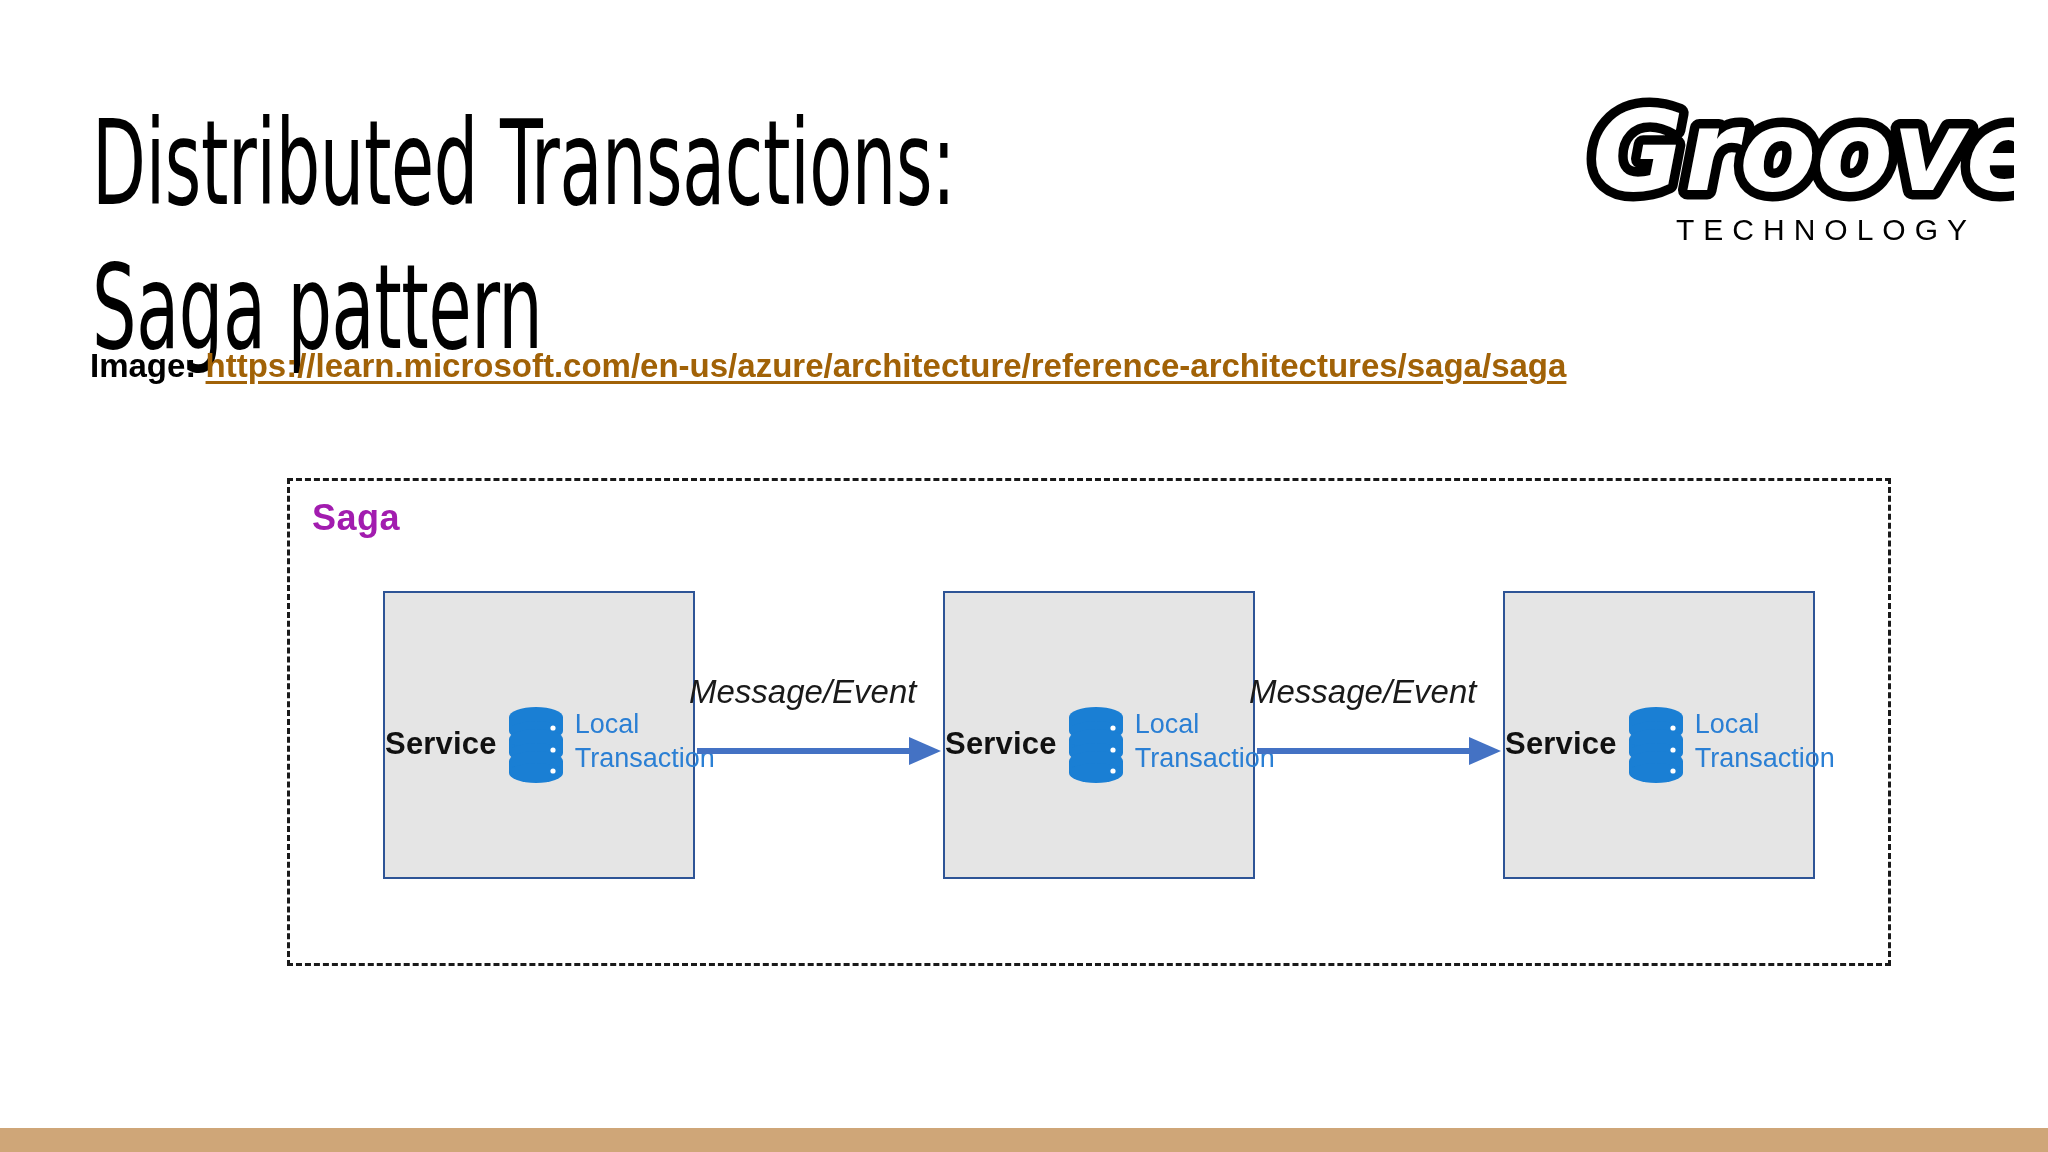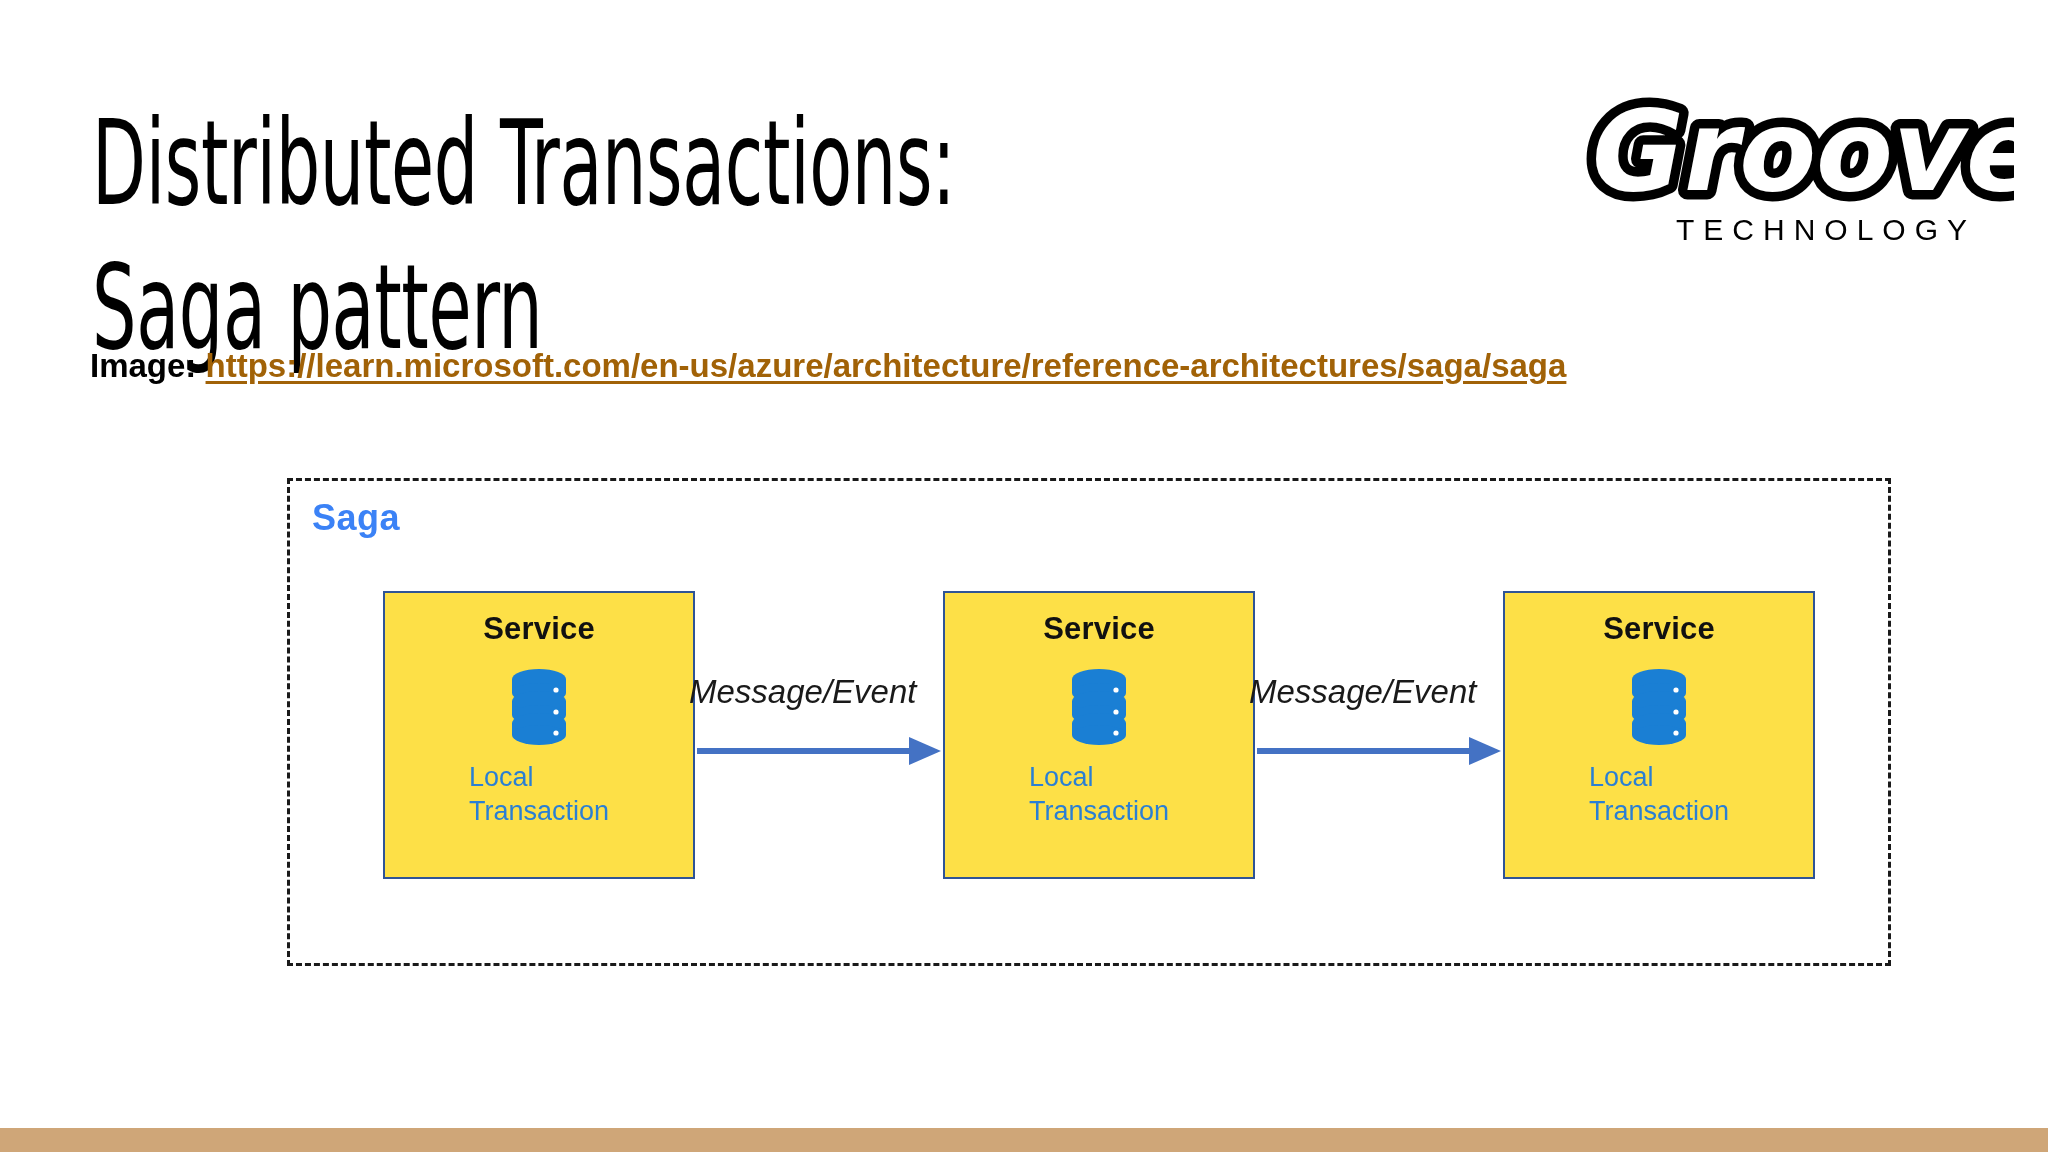--- a/index.html
+++ b/index.html
@@ -103,23 +103,22 @@
     height: 290px;
   }
 
   .service-box {
     position: absolute;
     top: 0;
     width: 312px;
     height: 288px;
     border: 2px solid #2e5496;
     box-sizing: border-box;
-    background: #fde047;
+    background: #e5e5e5;
     display: flex;
-    flex-direction: column;
     align-items: center;
   }
   .service-box.b1 { left: 93px; }
   .service-box.b2 { left: 653px; }
   .service-box.b3 { left: 1213px; }
 
   .service-title {
     margin-top: 18px;
     font-family: "Liberation Sans", sans-serif;
     font-size: 31px;
@@ -196,21 +195,21 @@
     <g>
       <text x="8" y="112" font-family="'DejaVu Sans', sans-serif" font-size="112" font-weight="bold" font-style="italic" fill="none" stroke="#000000" stroke-width="19" stroke-linejoin="round">Groove</text>
       <text x="8" y="112" font-family="'DejaVu Sans', sans-serif" font-size="112" font-weight="bold" font-style="italic" fill="#ffffff">Groove</text>
     </g>
     <text x="92" y="162" font-family="'Liberation Sans', sans-serif" font-size="30" letter-spacing="9" fill="#000000">TECHNOLOGY</text>
   </svg>
 </div>
 
 <div class="diagram" style="border-color: rgb(26, 26, 26);">
 
-  <div class="saga-label" style="color: #3b82f6;">Saga</div>
+  <div class="saga-label" style="color: #a21caf;">Saga</div>
 
   <div class="row">
 
     <div class="service-box b1" style="border-color: rgb(46, 84, 150);">
       <div class="service-title">Service</div>
       <div class="db-icon">
         <svg viewBox="0 0 78 82" width="78" height="82" aria-hidden="true">
           <g fill="#1a7fd4">
             <ellipse cx="39" cy="14" rx="27" ry="10"></ellipse>
             <rect x="12" y="14" width="54" height="14"></rect>

